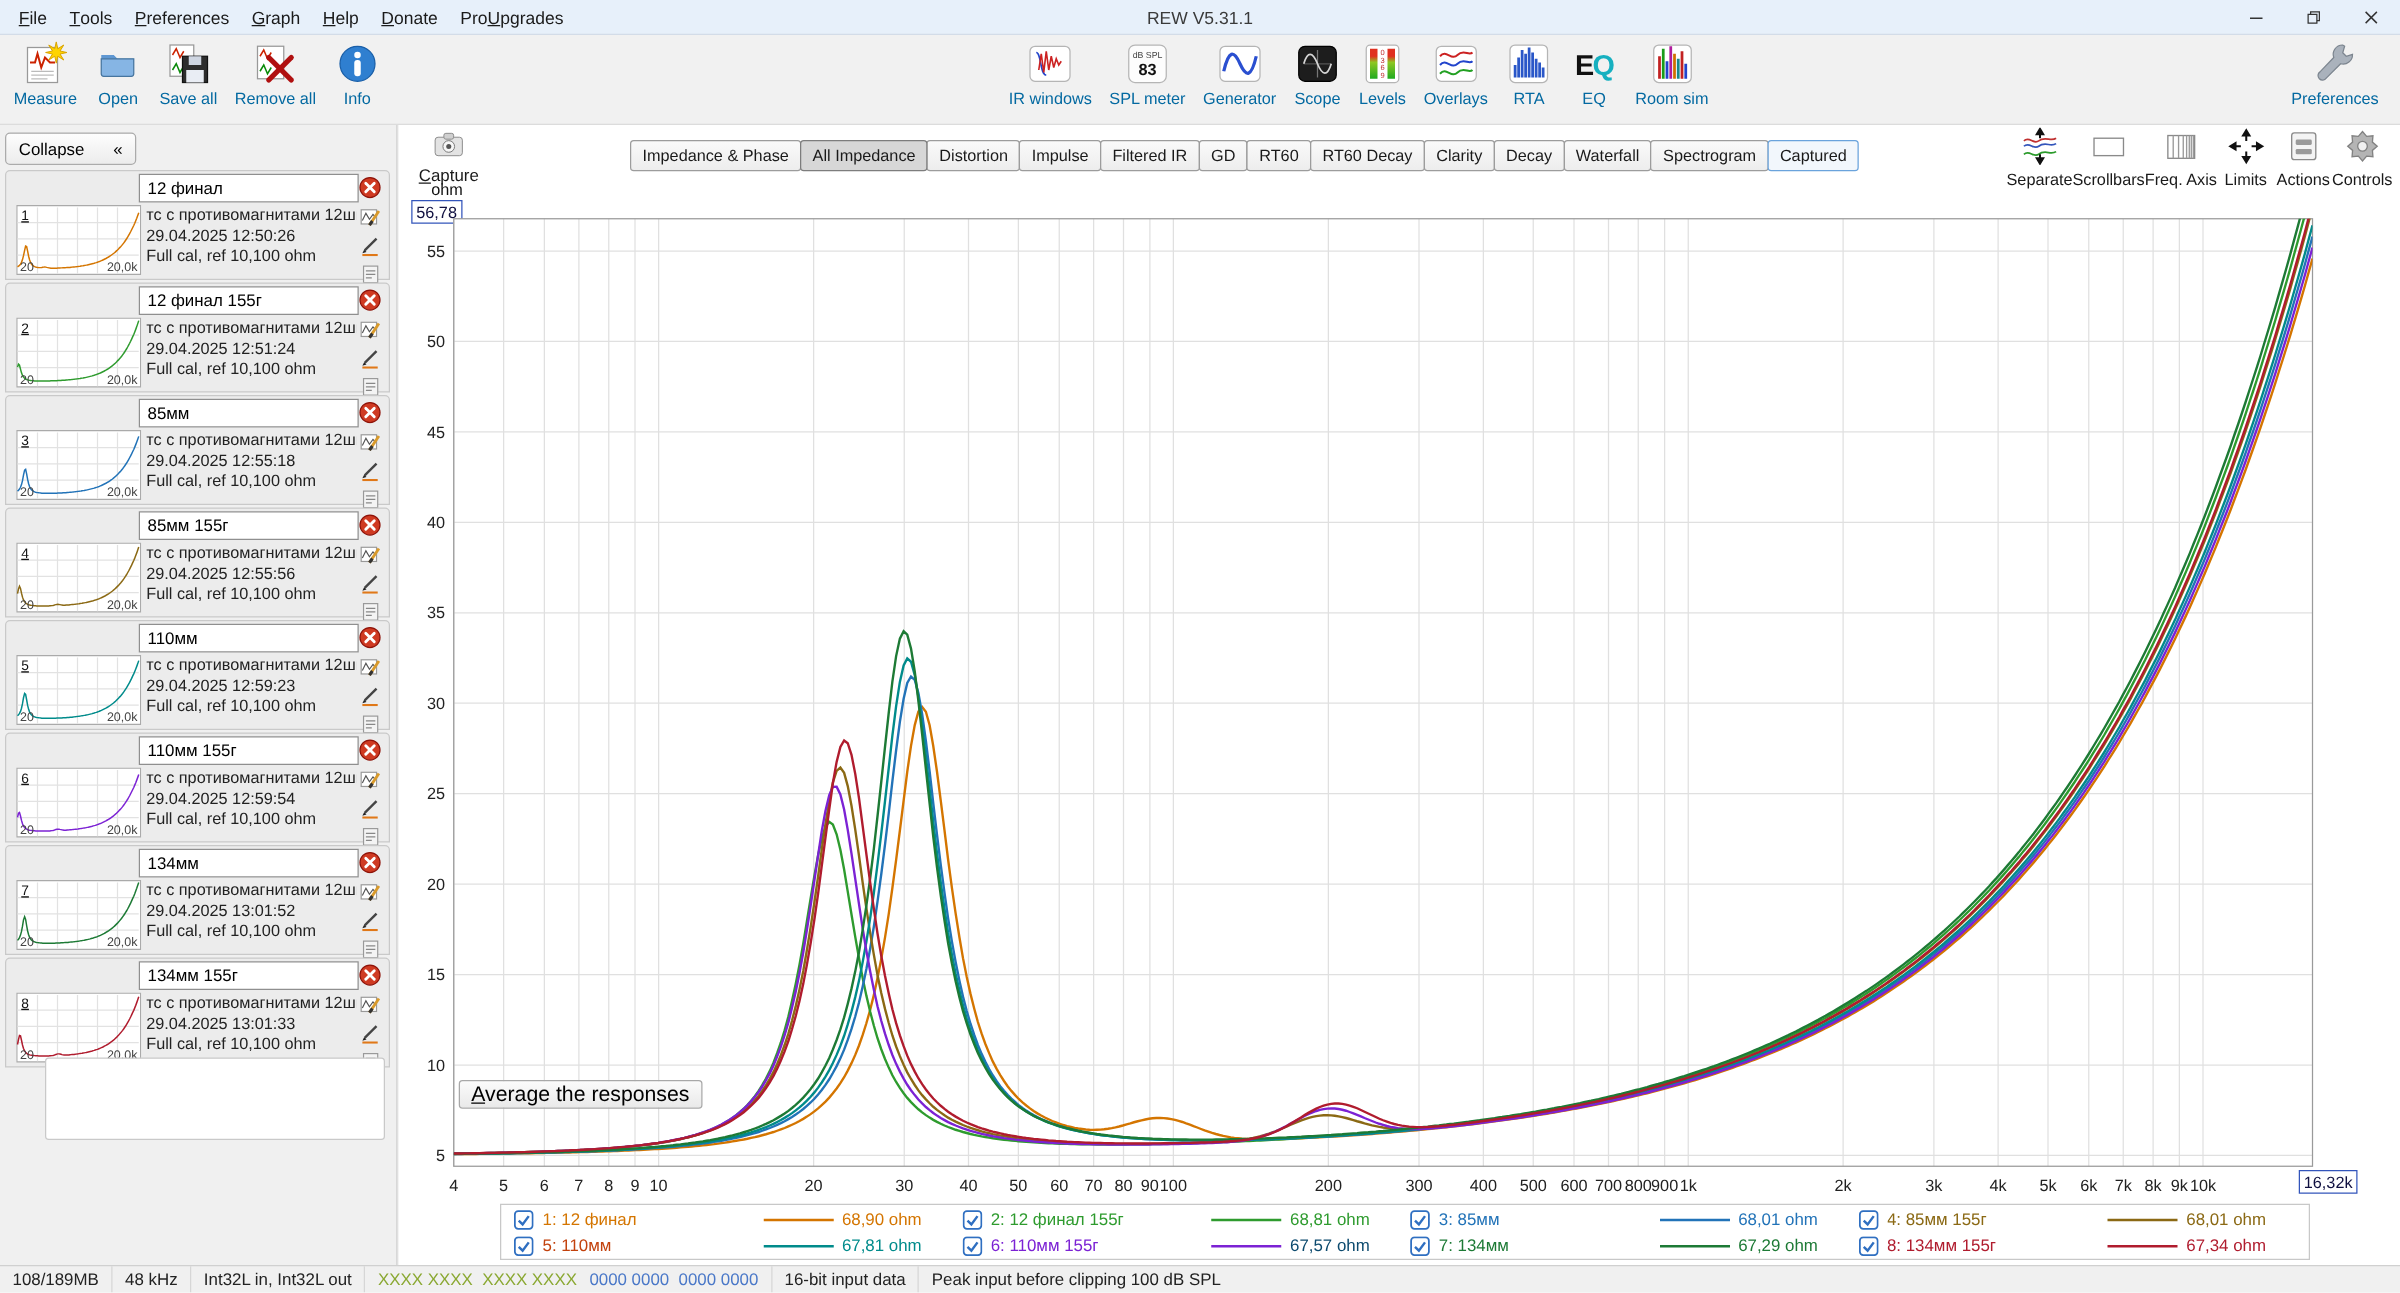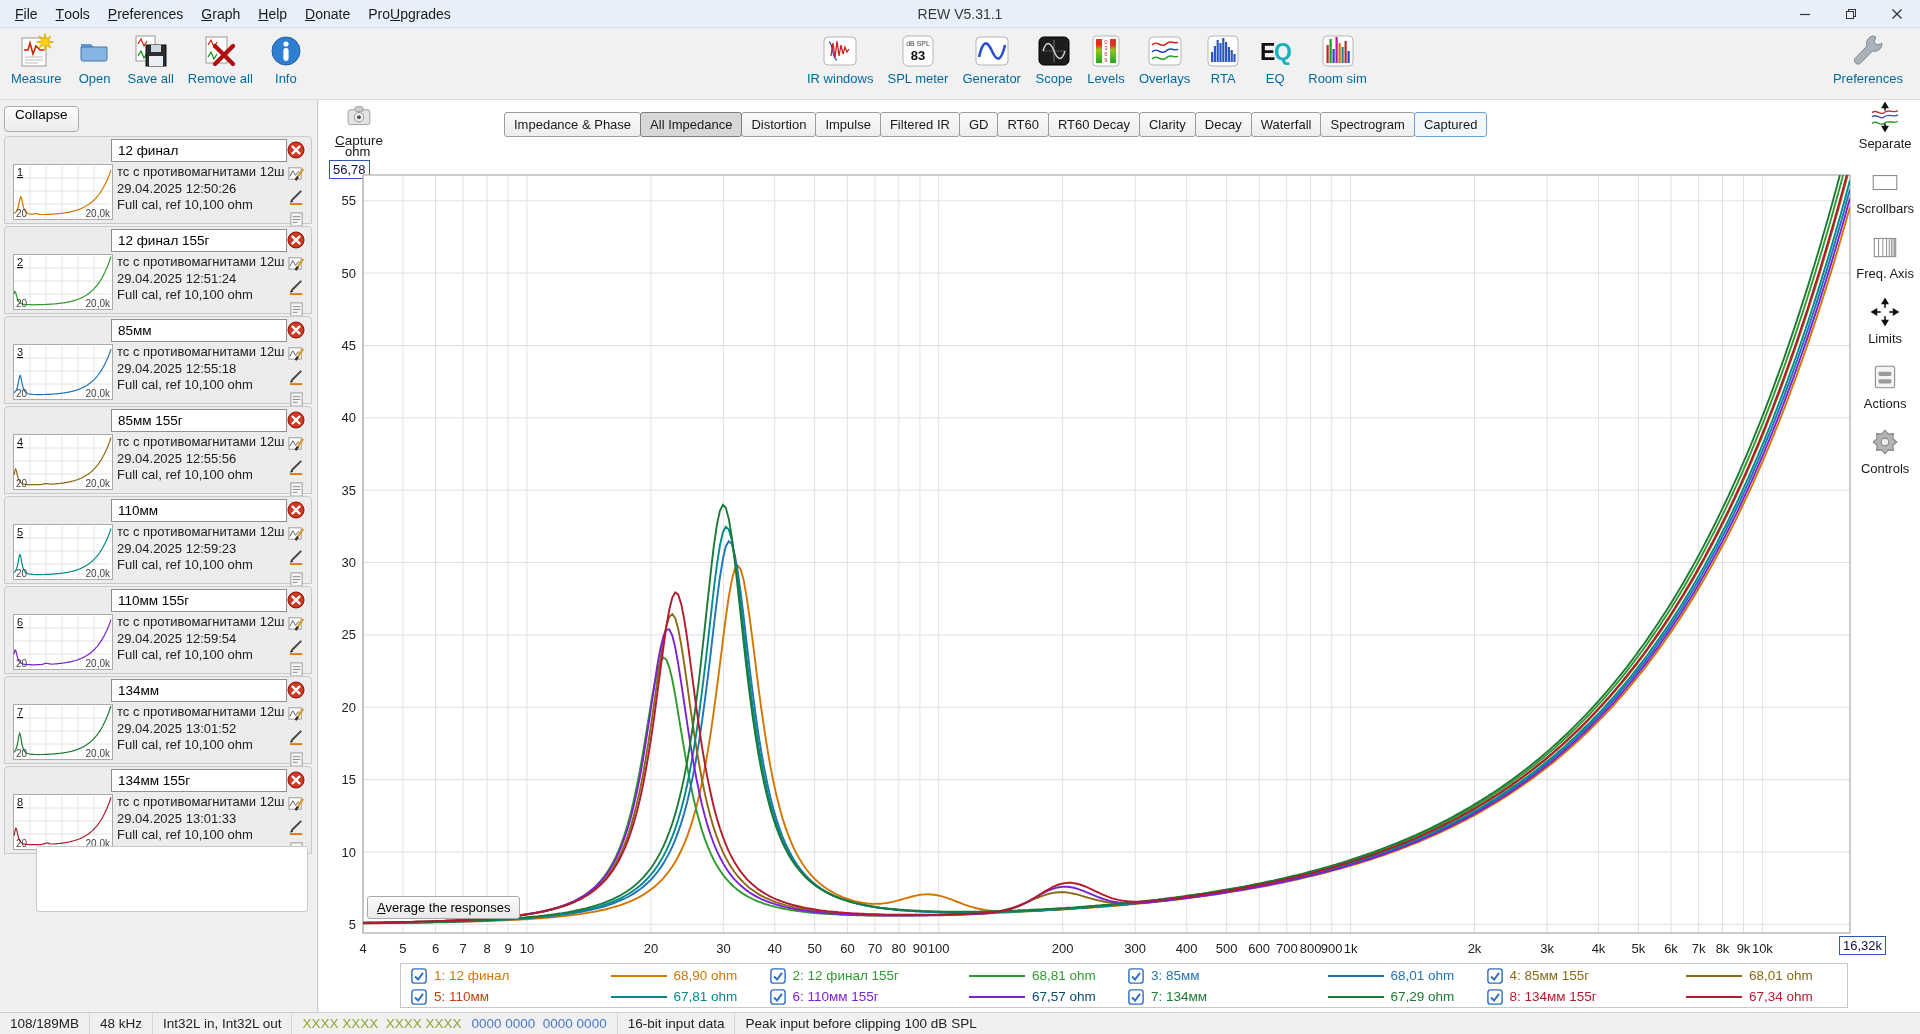--- a/index.html
+++ b/index.html
@@ -18,21 +18,21 @@
   
   .toolbar { position:absolute; top:28px; left:0; width:1920px; height:72px; background:#f1f1f1; border-bottom:1px solid #dcdcdc; }
   .tb-group { position:absolute; top:2px; display:flex; }
   .tb-btn { display:flex; flex-direction:column; align-items:center; justify-content:flex-start; padding:3px 7px 2px; border-radius:3px; min-width:52px; }
   .tb-btn .ticon { width:36px; height:36px; }
   .tb-btn .ticon svg { width:36px; height:36px; }
   .tb-btn .tlabel { font-size:13px; margin-top:2px; white-space:nowrap; color:#0369a1; }
 
   
   .sidebar { position:absolute; top:100px; left:0; width:318px; height:912px; background:#f0f0f0; border-right:1px solid #cfcfcf; }
-  .collapse-btn { position:absolute; top:6px; left:4px; height:26px; padding:0 10px; background:linear-gradient(#fdfdfd,#ececec); border:1px solid #ababab; border-radius:4px; font-size:13.5px; display:flex; align-items:center; gap:23px;flex-direction:column; }
+  .collapse-btn { position:absolute; top:6px; left:4px; height:26px; padding:0 10px; background:linear-gradient(#fdfdfd,#ececec); border:1px solid #ababab; border-radius:4px; font-size:13.5px; display:flex; align-items:center; gap:23px; }
   .m-item { position:absolute; left:4px; width:308px; height:88px; background:#ececec; border:1px solid #c9c9c9; border-radius:4px 4px 0 0; }
   .m-name { position:absolute; top:2px; left:106px; width:176px; height:23px; background:#fff; border:1px solid #8f8f8f; font-size:13.5px; padding:0 6px; font-family:"Liberation Sans",sans-serif; }
   .m-del { position:absolute; top:4px; right:6px; width:18px; height:18px; }
   .m-del svg { width:18px; height:18px; }
   .m-thumb { position:absolute; top:27px; left:8px; width:100px; height:58px; }
   .m-desc { position:absolute; top:27px; left:112px; width:168px; font-size:13px; line-height:16.5px; color:#222; white-space:nowrap; overflow:hidden; }
   .m-icons { position:absolute; top:28px; right:5px; width:18px; display:flex; flex-direction:column; gap:3px; }
   .m-icons svg { width:17px; height:17px; }
   .notes-box { position:absolute; left:36px; top:746px; width:272px; height:66px; background:#fff; border:1px solid #c9c9c9; border-radius:3px; }
 
@@ -40,32 +40,32 @@
   .graph-panel { position:absolute; top:100px; left:319px; width:1601px; height:912px; background:#fff; }
   .capture-btn { position:absolute; top:2px; left:12px; display:flex; flex-direction:column; align-items:center; width:56px; }
   .capture-btn svg { width:30px; height:28px; }
   .capture-btn .tlabel { font-size:13.5px; }
 
   .tabstrip { position:absolute; top:12px; left:186px; display:flex; }
   .tab { padding:4px 9px; font-size:13px; background:linear-gradient(#fafafa,#ededed); border:1px solid #9c9c9c; margin-left:-1px; white-space:nowrap; border-radius:3px; position:relative; }
   .tab.selected { background:#d7d7d7; border-color:#7d7d7d; z-index:2; }
   .tab.focused { background:#f2f7fc; border:1px solid #6aa3dc; z-index:2; }
 
-  .gbuttons { position:absolute; top:2px; right:6px; display:flex; gap:16px;flex-direction:column; }
+  .gbuttons { position:absolute; top:2px; right:6px; display:flex; gap:0; }
   .gbtn { display:flex; flex-direction:column; align-items:center; min-width:46px; }
   .gbtn svg { width:30px; height:30px; }
   .gbtn .tlabel { font-size:13px; margin-top:1px; white-space:nowrap; }
 
   .unit-label { position:absolute; left:26px; top:44px; font-size:13px; color:#111; }
   .lim-box { position:absolute; font-size:13px; color:#101040; border:1px solid #3355bb; background:#fff; padding:0 3px; height:19px; line-height:17px; }
   .ylim-box { left:10px; top:60px; }
   .xlim-box { left:1520px; top:836px; }
 
   .chart-wrap { position:absolute; left:0px; top:60px; width:1601px; height:800px; }
-  .avg-btn { position:absolute; left:48px; top:796px; height:23px; padding:0 9px; background:linear-gradient(#fbfbfb,#e9e9e9); border:1px solid #a8a8a8; border-radius:3px; font-size:13px; font-family:"Liberation Sans",sans-serif; }
+  .avg-btn { position:absolute; left:48px; top:764px; height:23px; padding:0 9px; background:linear-gradient(#fbfbfb,#e9e9e9); border:1px solid #a8a8a8; border-radius:3px; font-size:17px; font-family:"Liberation Sans",sans-serif; }
 
   
   .legendbar { position:absolute; left:400px; top:963px; width:1448px; height:45px; background:#fff; border:1px solid #c8c8c8; display:grid; grid-template-columns:repeat(4,1fr); grid-auto-rows:21px; align-items:center; padding:1px 6px; }
   .leg-cell { display:flex; align-items:center; gap:7px; font-size:13.5px; padding:0 4px; }
   .leg-cell svg.cb { width:16px; height:16px; flex:none; }
   .leg-label { flex:1; white-space:nowrap; overflow:hidden; }
   .leg-line { width:56px; border-top:2.5px solid #000; flex:none; }
   .leg-val { width:88px; white-space:nowrap; }
 
   

